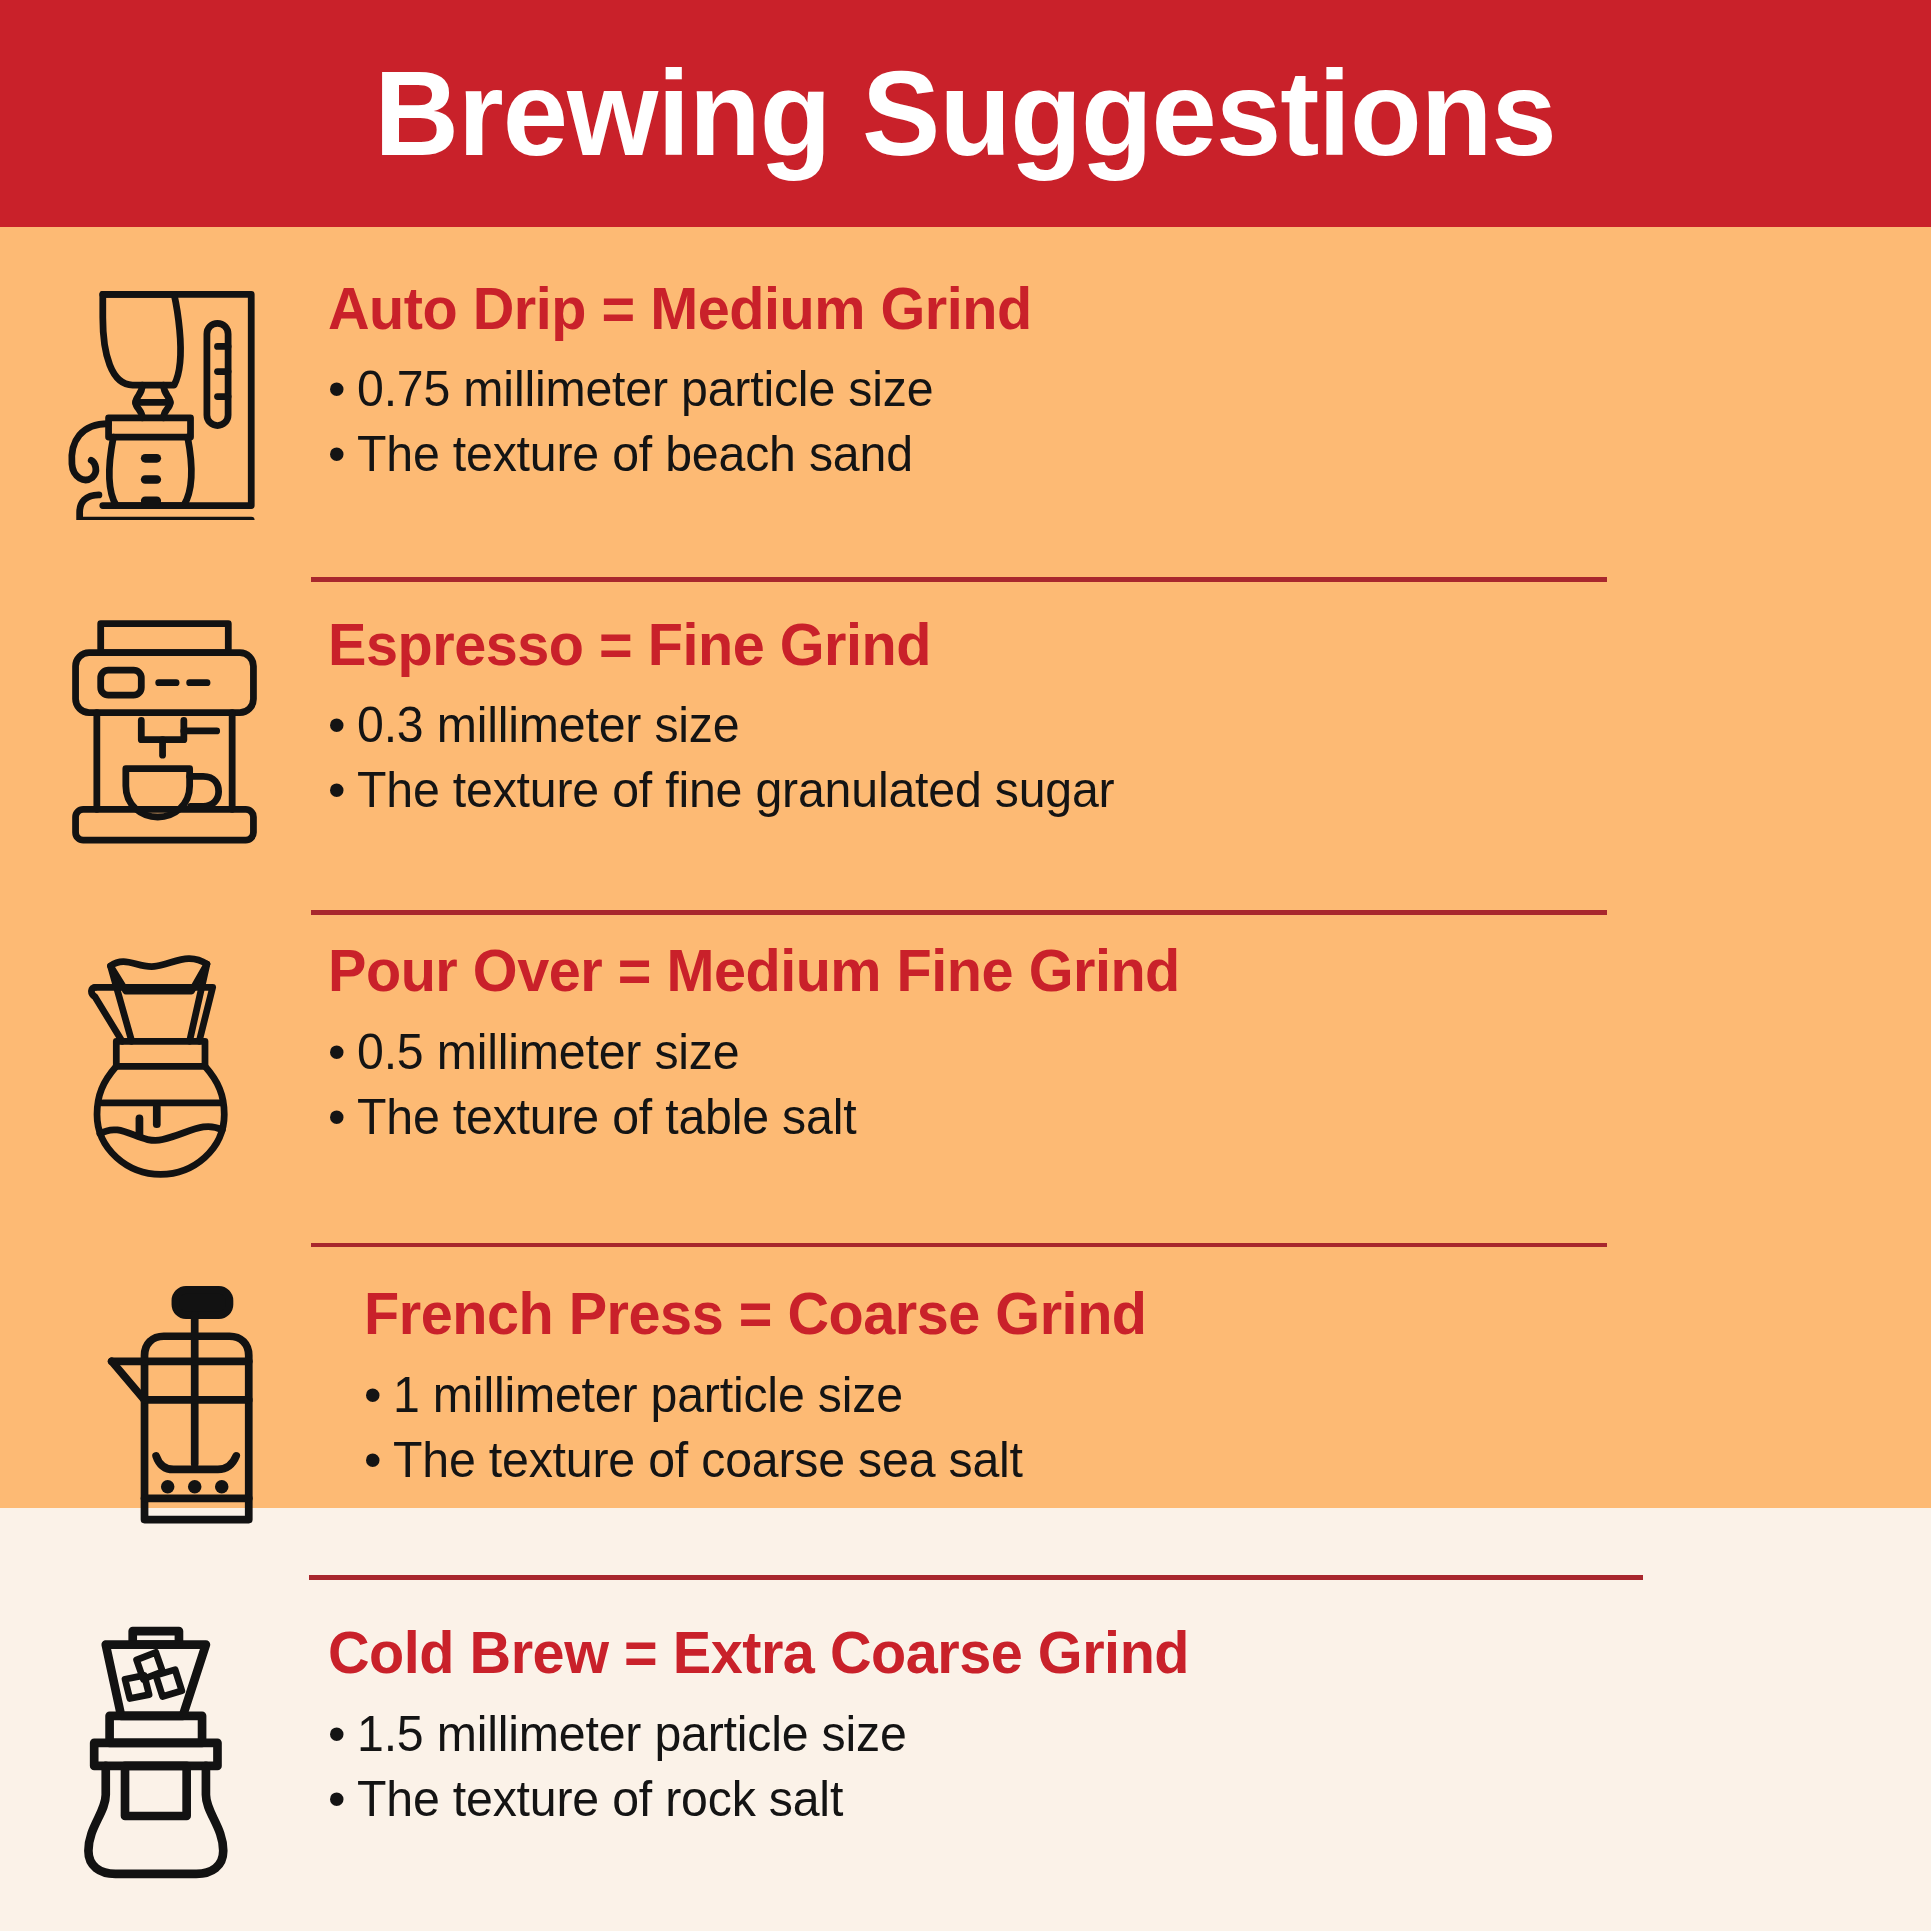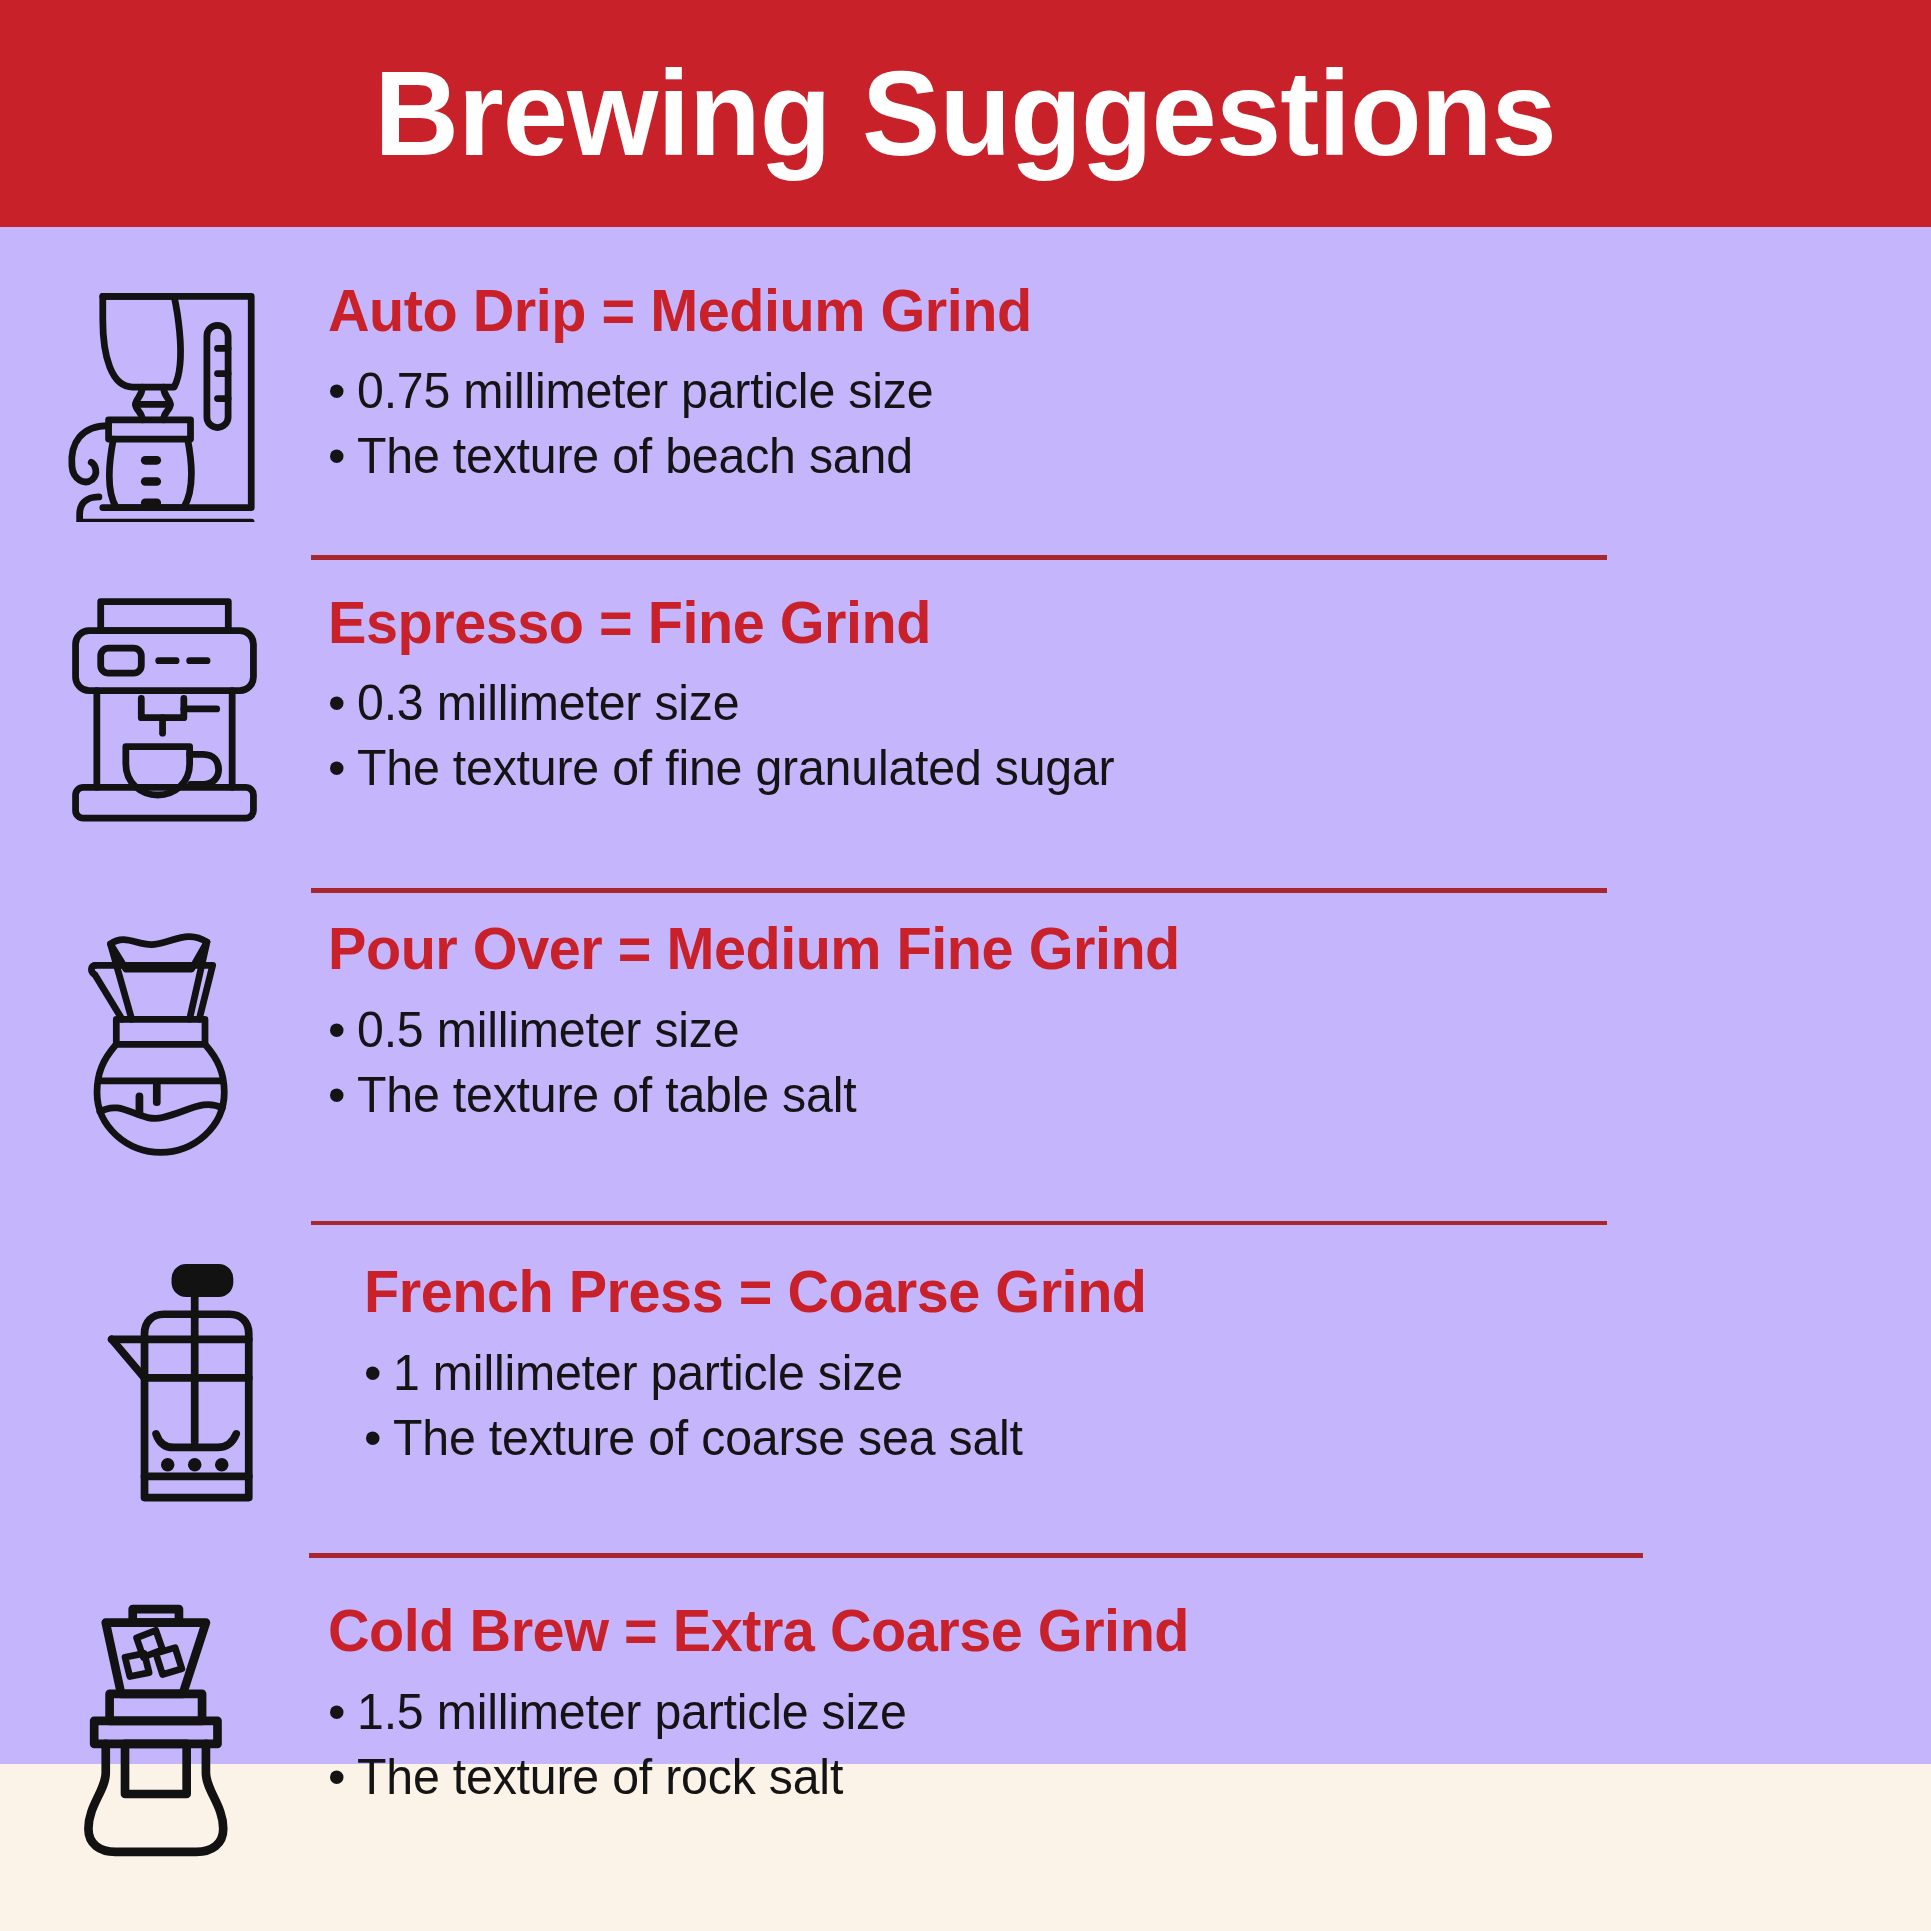--- a/index.html
+++ b/index.html
@@ -9,22 +9,22 @@
     width:1931px;
     height:1931px;
     background:#FBF2E8;
     font-family:"Liberation Sans", sans-serif;
     overflow:hidden;
   }
 
   #page {
     position:relative;
     width:1931px;
-    height:1764px;
-    background:#c4b5fd;
+    height:1508px;
+    background:#fdba74;
   }
 
   
   .header {
     position:absolute;
     top:0; left:0;
     width:1931px;
     height:227px;
     background:#C9212A;
     display:flex;
@@ -106,21 +106,21 @@
     transform-origin:left center;
   }
   .divider {
     height:4.8px;
     background:#A8272D;
     width:1296px;
   }
   .divider.wide { width:1334px; }
 
   
-  .sec-1 { height:328px; padding-top:46px; }
+  .sec-1 { height:328px; padding-top:22px;margin-top:22px; }
   .sec-2 { height:328px; padding-top:25px; }
   .sec-3 { height:328px; padding-top:19px; }
   .sec-4 { height:328px; padding-top:29px;padding-left:36px; }
   .sec-5 { height:328px; padding-top:35px; }
 
   .div-1 { margin-left:311px; }
   .div-2 { margin-left:311px; }
   .div-3 { margin-left:311px; }
   .div-4 { margin-left:309px; }
 

